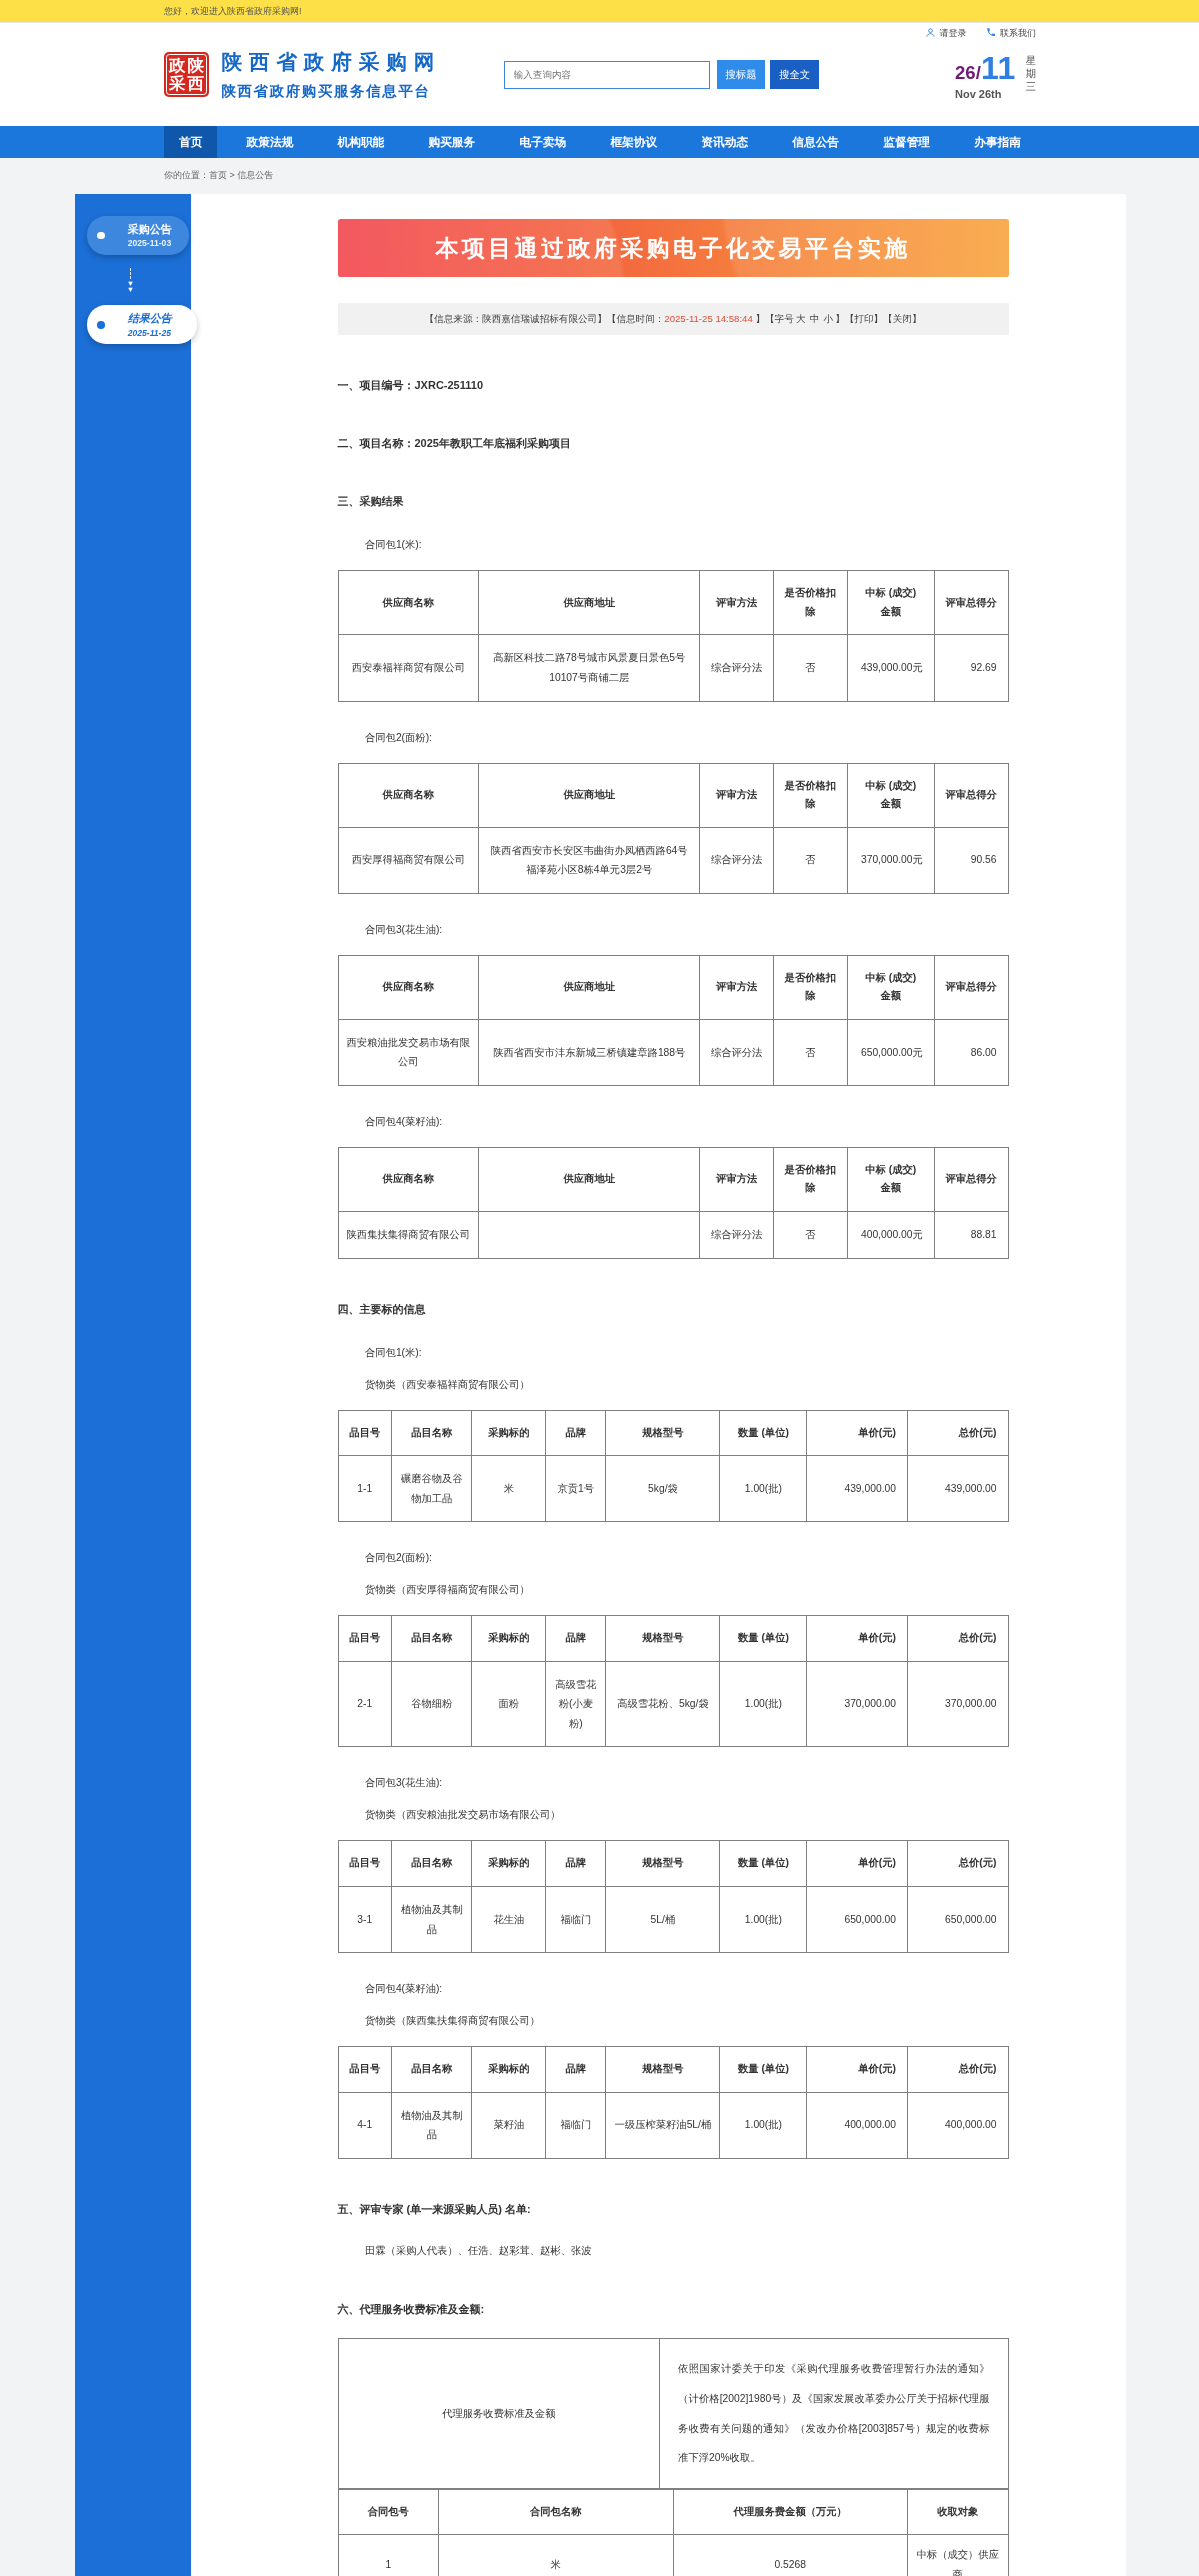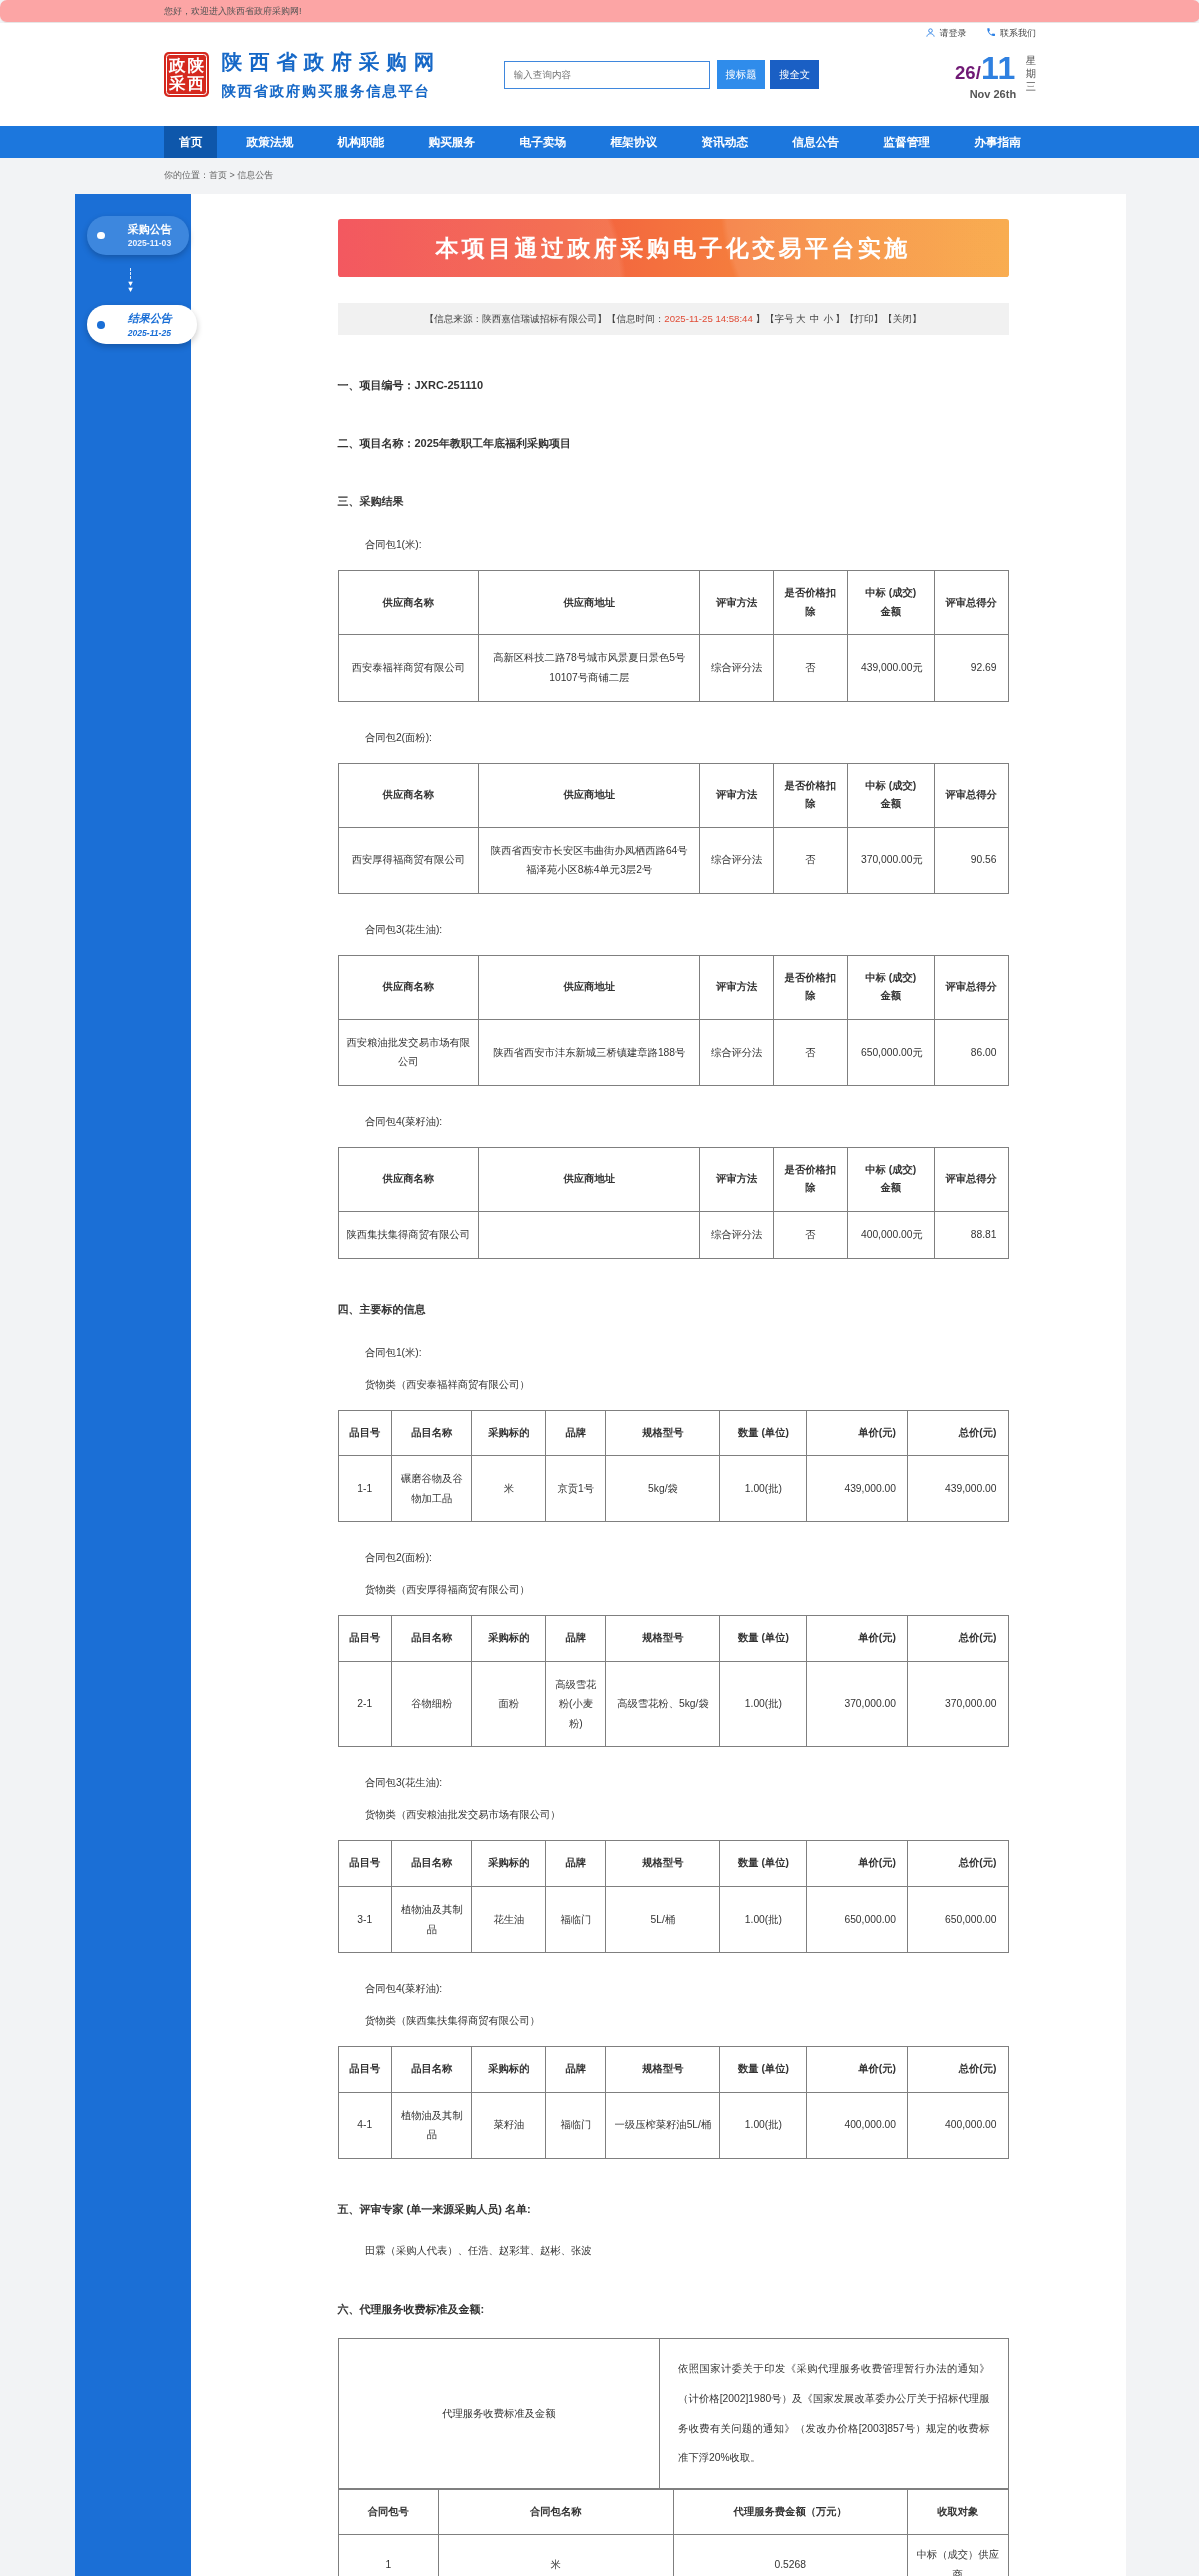--- a/index.html
+++ b/index.html
@@ -4,21 +4,21 @@
 <style>
   * { box-sizing: border-box; margin: 0; padding: 0; }
   body {
     width: 1200px; margin: 0 auto; background: #f2f3f5;
     font-family: "Liberation Sans", "DejaVu Sans", sans-serif;
     color: #333;
   }
   .container { width: 872px; margin: 0 auto; display: flex; align-items: center; height: 100%; }
 
   
-  .topbar { background: #fca5a5; border-bottom: 0.7px solid #e6e6e6; height: 23.4px; font-size: 9px; color: #555; border-radius: 7px; }
+  .topbar { background: #fde047; border-bottom: 0.7px solid #e6e6e6; height: 23.4px; font-size: 9px; color: #555; }
   .topbar-right { margin-left: auto; display: flex; align-items: center; gap: 19px; margin-top: 44px; }
   .top-link { display: inline-flex; align-items: center; gap: 4.1px; color: #444; cursor: pointer; }
 
   
   .site-header { background: #fff; height: 103px; }
   .logo { display: flex; align-items: center; cursor: pointer; }
   .logo-seal {
     width: 45px; height: 45px; background: #d5281e; border-radius: 4.8px; position: relative;
     display: grid; grid-template-columns: 1fr 1fr; align-items: center; justify-items: center;
     padding: 4.1px; flex-shrink: 0;
@@ -29,21 +29,21 @@
   .site-title { color: #1668c7; font-size: 20.6px; font-weight: bold; letter-spacing: 6.9px; white-space: nowrap; }
   .site-subtitle { color: #1668c7; font-size: 14.4px; font-weight: bold; letter-spacing: 1.7px; margin-top: 6.2px; white-space: nowrap; }
   .search-area { display: flex; align-items: center; margin-left: 63px; }
   .search-input { width: 206px; height: 27.5px; border: 1.4px solid #3f87dd; padding: 0 8.3px; font-size: 9.6px; color: #333; outline: none; font-family: inherit; }
   .search-btn { height: 29px; padding: 0 9px; color: #fff; font-size: 10.3px; border: none; cursor: pointer; font-family: inherit; }
   .btn-title { background: #2f8ceb; margin-left: 6.2px; }
   .btn-full  { background: #1a5fc4; margin-left: 4.8px; }
   .date-block { margin-left: auto; display: flex; align-items: flex-start; }
   .d-day { color: #701a75; font-size: 18.6px; font-weight: bold; }
   .d-month { color: #2f80e0; font-size: 32px; font-weight: bold; letter-spacing: 0.7px; }
-  .date-en { font-size: 11px; color: #555; font-weight: bold; margin-top: 1.4px; text-align: right; }
+  .date-en { font-size: 11px; color: #555; font-weight: bold; margin-top: 1.4px; text-align: left; }
   .weekday { margin-left: 9.6px; color: #555; font-size: 10.3px; display: flex; flex-direction: column; line-height: 13px; margin-top: 4.1px; }
 
   
   .nav { background: #1c77dd; height: 32px; }
   .nav-inner { width: 872px; margin: 0 auto; display: flex; justify-content: space-between; height: 100%; }
   .nav-item { color: #fff; font-size: 11.7px; font-weight: bold; padding: 0 15px; line-height: 32px; cursor: pointer; white-space: nowrap; }
   .nav-item.active { background: #0e57ab; }
 
   
   .crumb-row { width: 872px; margin: 0 auto; padding: 11px 0 9px; font-size: 9px; color: #666; }

